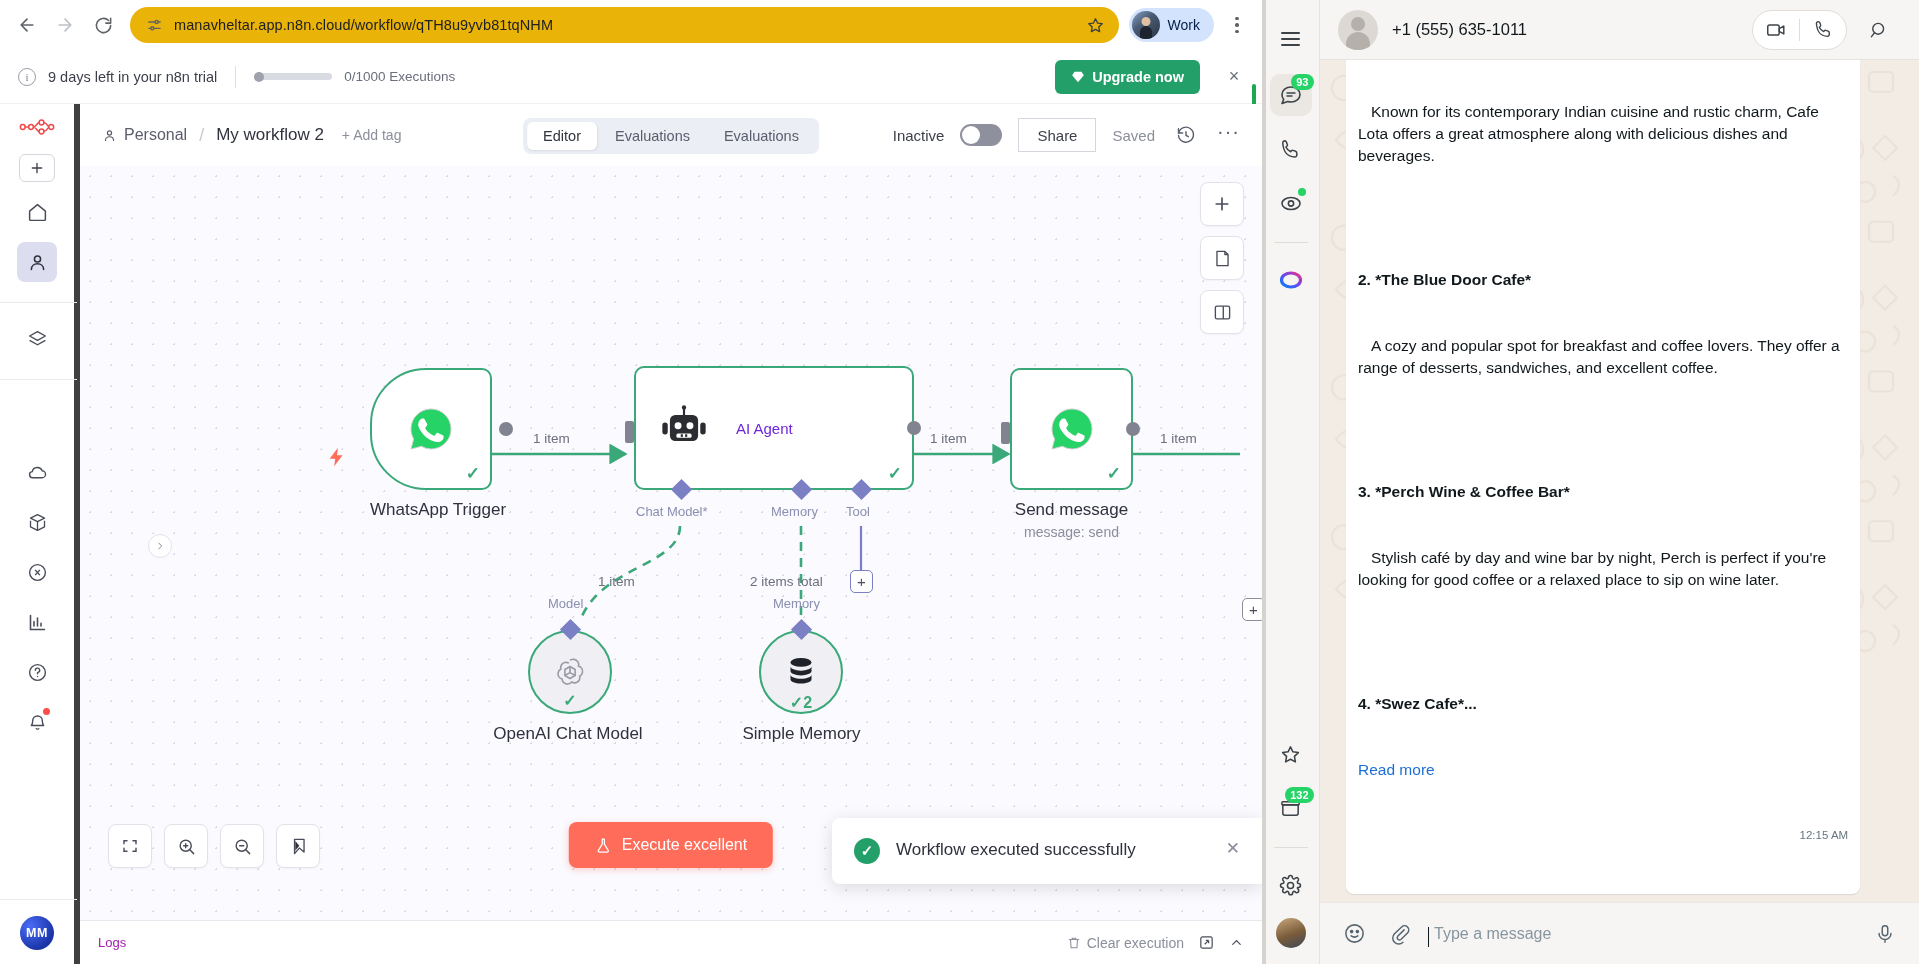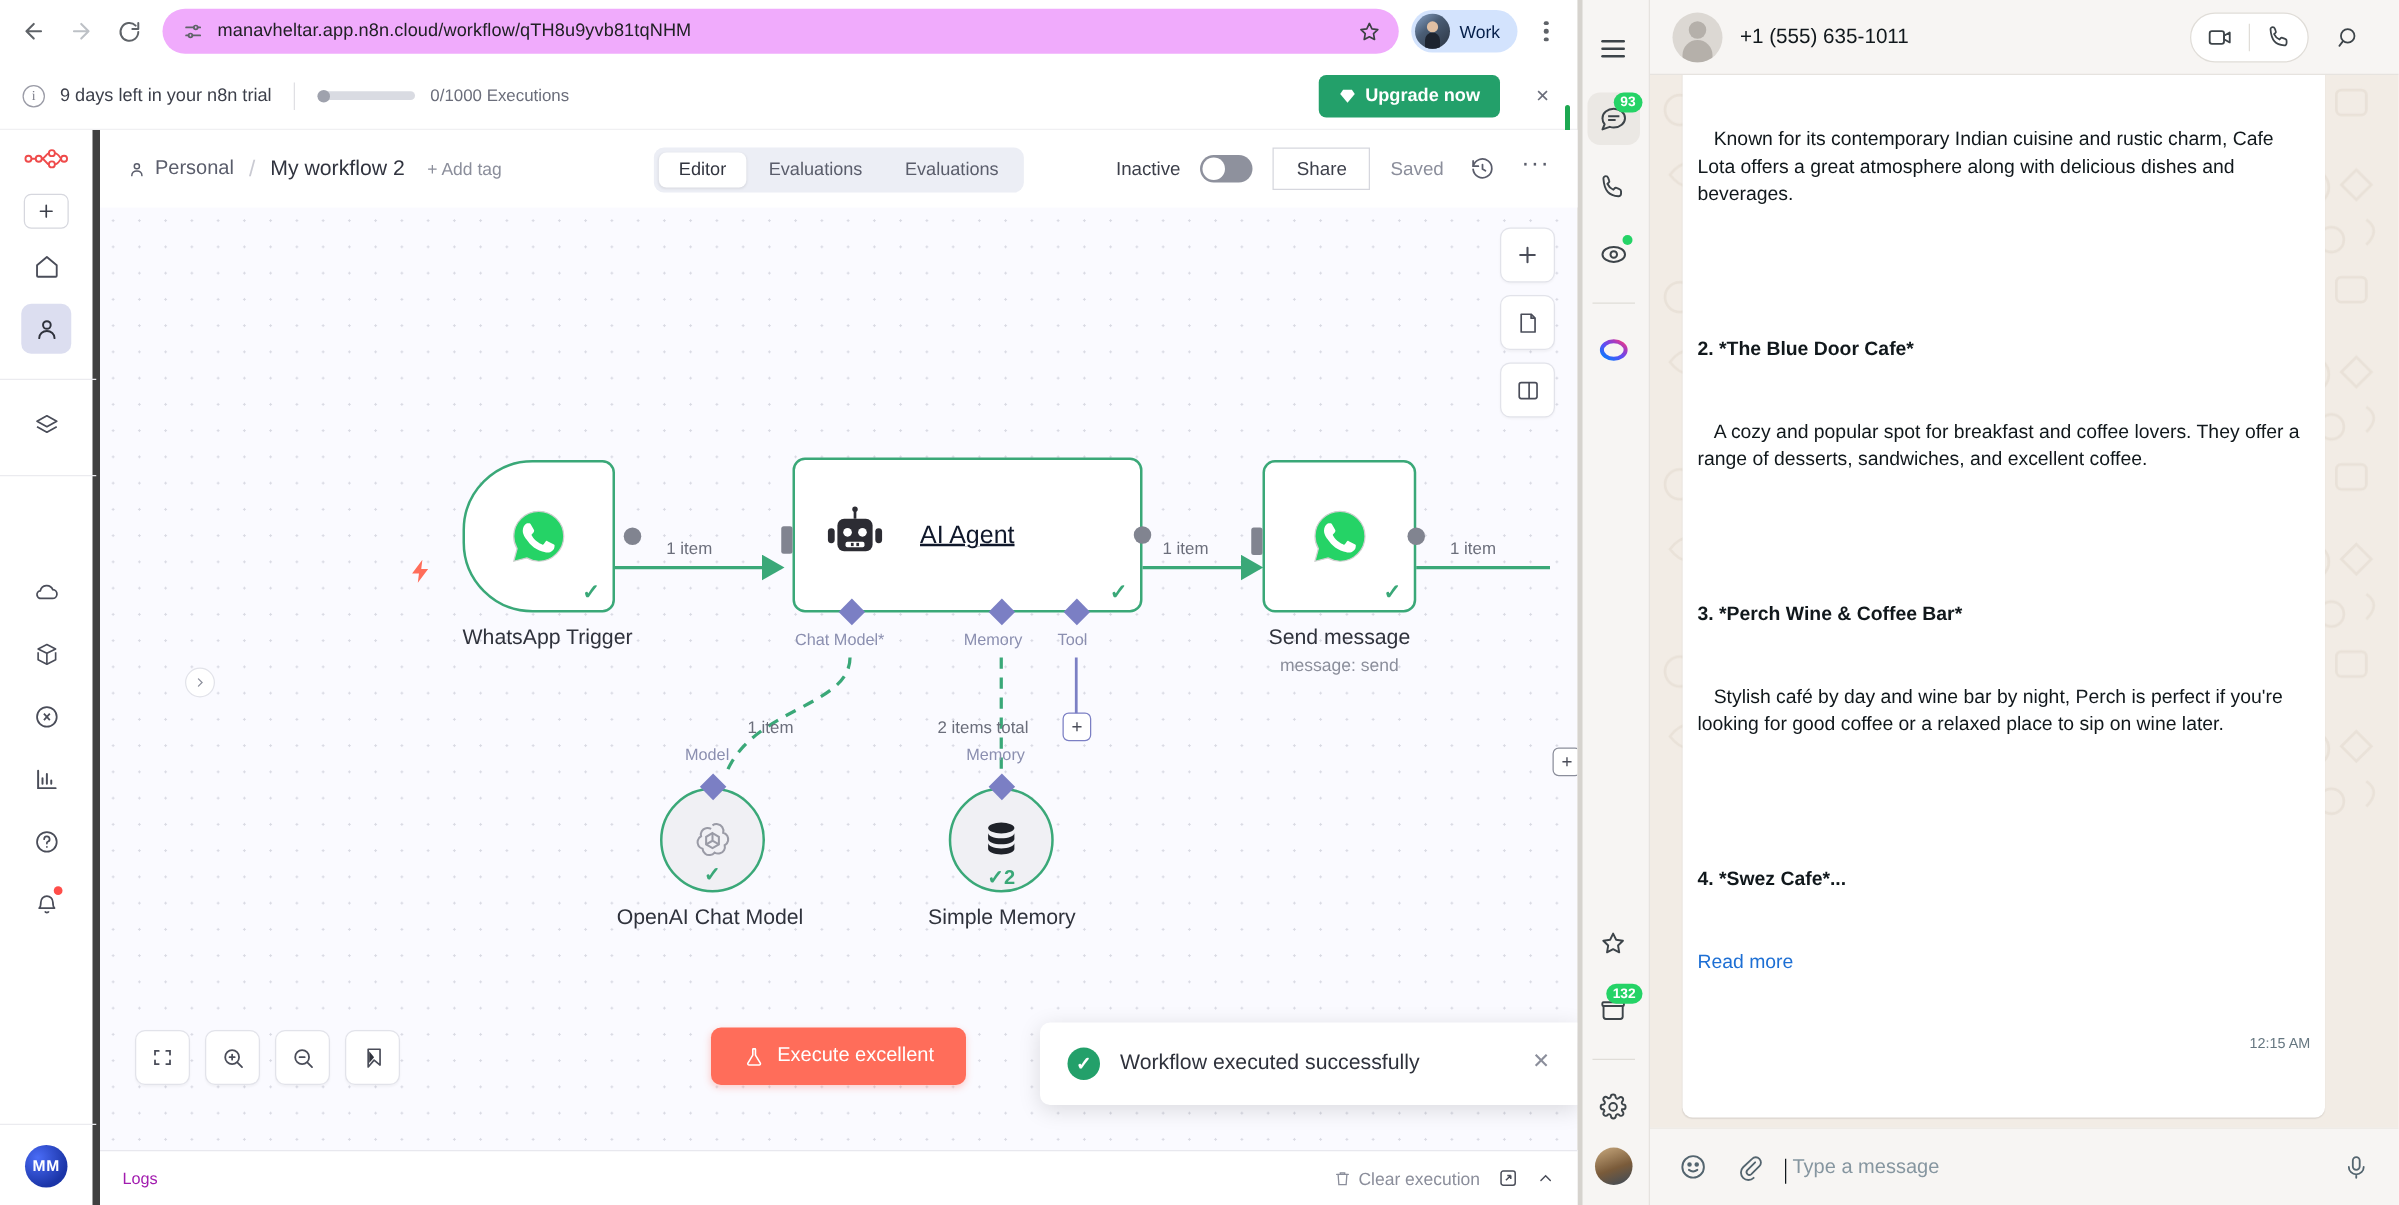--- a/index.html
+++ b/index.html
@@ -15,21 +15,21 @@
   #browser { width: 1262px; height: 964px; position: relative; background: #fff;
              display: flex; flex-direction: column; }
 
   
   .chrome-bar { height: 50px; background: #fff; display: flex; align-items: center;
                 padding: 0 10px; gap: 4px; flex: 0 0 50px; }
   .nav-btn { width: 34px; height: 34px; border-radius: 50%; display: flex;
              align-items: center; justify-content: center; cursor: pointer; }
   .nav-btn svg { stroke: #5f6368; }
   .nav-btn.disabled svg { stroke: #bdc1c6; }
-  .omnibox { flex: 1; height: 36px; background: #f0abfc; border-radius: 18px;
+  .omnibox { flex: 1; height: 36px; background: #eab308; border-radius: 18px;
              display: flex; align-items: center; padding: 0 8px 0 14px;
              margin-left: 6px; gap: 10px; min-width: 0; }
   .omni-icon { width: 20px; height: 20px; flex: 0 0 20px; display:flex; align-items:center; justify-content:center;}
   .omni-url { flex: 1; font-size: 14.5px; color: #202124; white-space: nowrap;
               overflow: hidden; text-overflow: ellipsis; letter-spacing: .1px; }
   .omni-star { width: 30px; height: 30px; border-radius: 50%; display:flex;
                align-items:center; justify-content:center; flex:0 0 30px; cursor:pointer; }
   .profile-chip { display:flex; align-items:center; gap: 8px; height: 34px;
                   background:#d3e3fd; border-radius:17px; padding: 0 14px 0 3px;
                   margin-left: 6px; cursor:pointer; }
@@ -482,21 +482,21 @@
               <rect x="4" y="19" width="5" height="11" rx="2.5" fill="#2c2c33"></rect>
               <rect x="39" y="19" width="5" height="11" rx="2.5" fill="#2c2c33"></rect>
               <circle cx="18.5" cy="22" r="3.2" fill="#fff"></circle>
                   <circle cx="29.5" cy="22" r="3.2" fill="#fff"></circle>
               <rect x="17" y="29" width="14" height="4" rx="1.4" fill="#fff"></rect>
               <rect x="21" y="29.8" width="2" height="2.4" fill="#2c2c33"></rect>
                   <rect x="25" y="29.8" width="2" height="2.4" fill="#2c2c33"></rect>
               <rect x="23" y="6" width="2" height="6" fill="#2c2c33"></rect>
                   <circle cx="24" cy="5" r="2" fill="#2c2c33"></circle>
             </svg>
-            <span style="font-size:20px;color:#0f172a;text-decoration:underline;">AI Agent</span>
+            <span style="font-size:15px;color:#6d28d9;">AI Agent</span>
             <span class="node-check">✓</span>
           </div>
           <div class="port" style="left:-9px; top:55px;width:9px;height:22px;border-radius:2px;"></div>
           <div class="port" style="right:-7px; top:55px;"></div>
           <div class="diamond" style="left:40px; top:116px;"></div>
           <div class="diamond" style="left:160px; top:116px;"></div>
           <div class="diamond" style="left:220px; top:116px;"></div>
           <span class="port-lbl" style="left:2px; top:138px;">Chat Model*</span>
           <span class="port-lbl" style="left:137px; top:138px;">Memory</span>
           <span class="port-lbl" style="left:212px; top:138px;">Tool</span>

